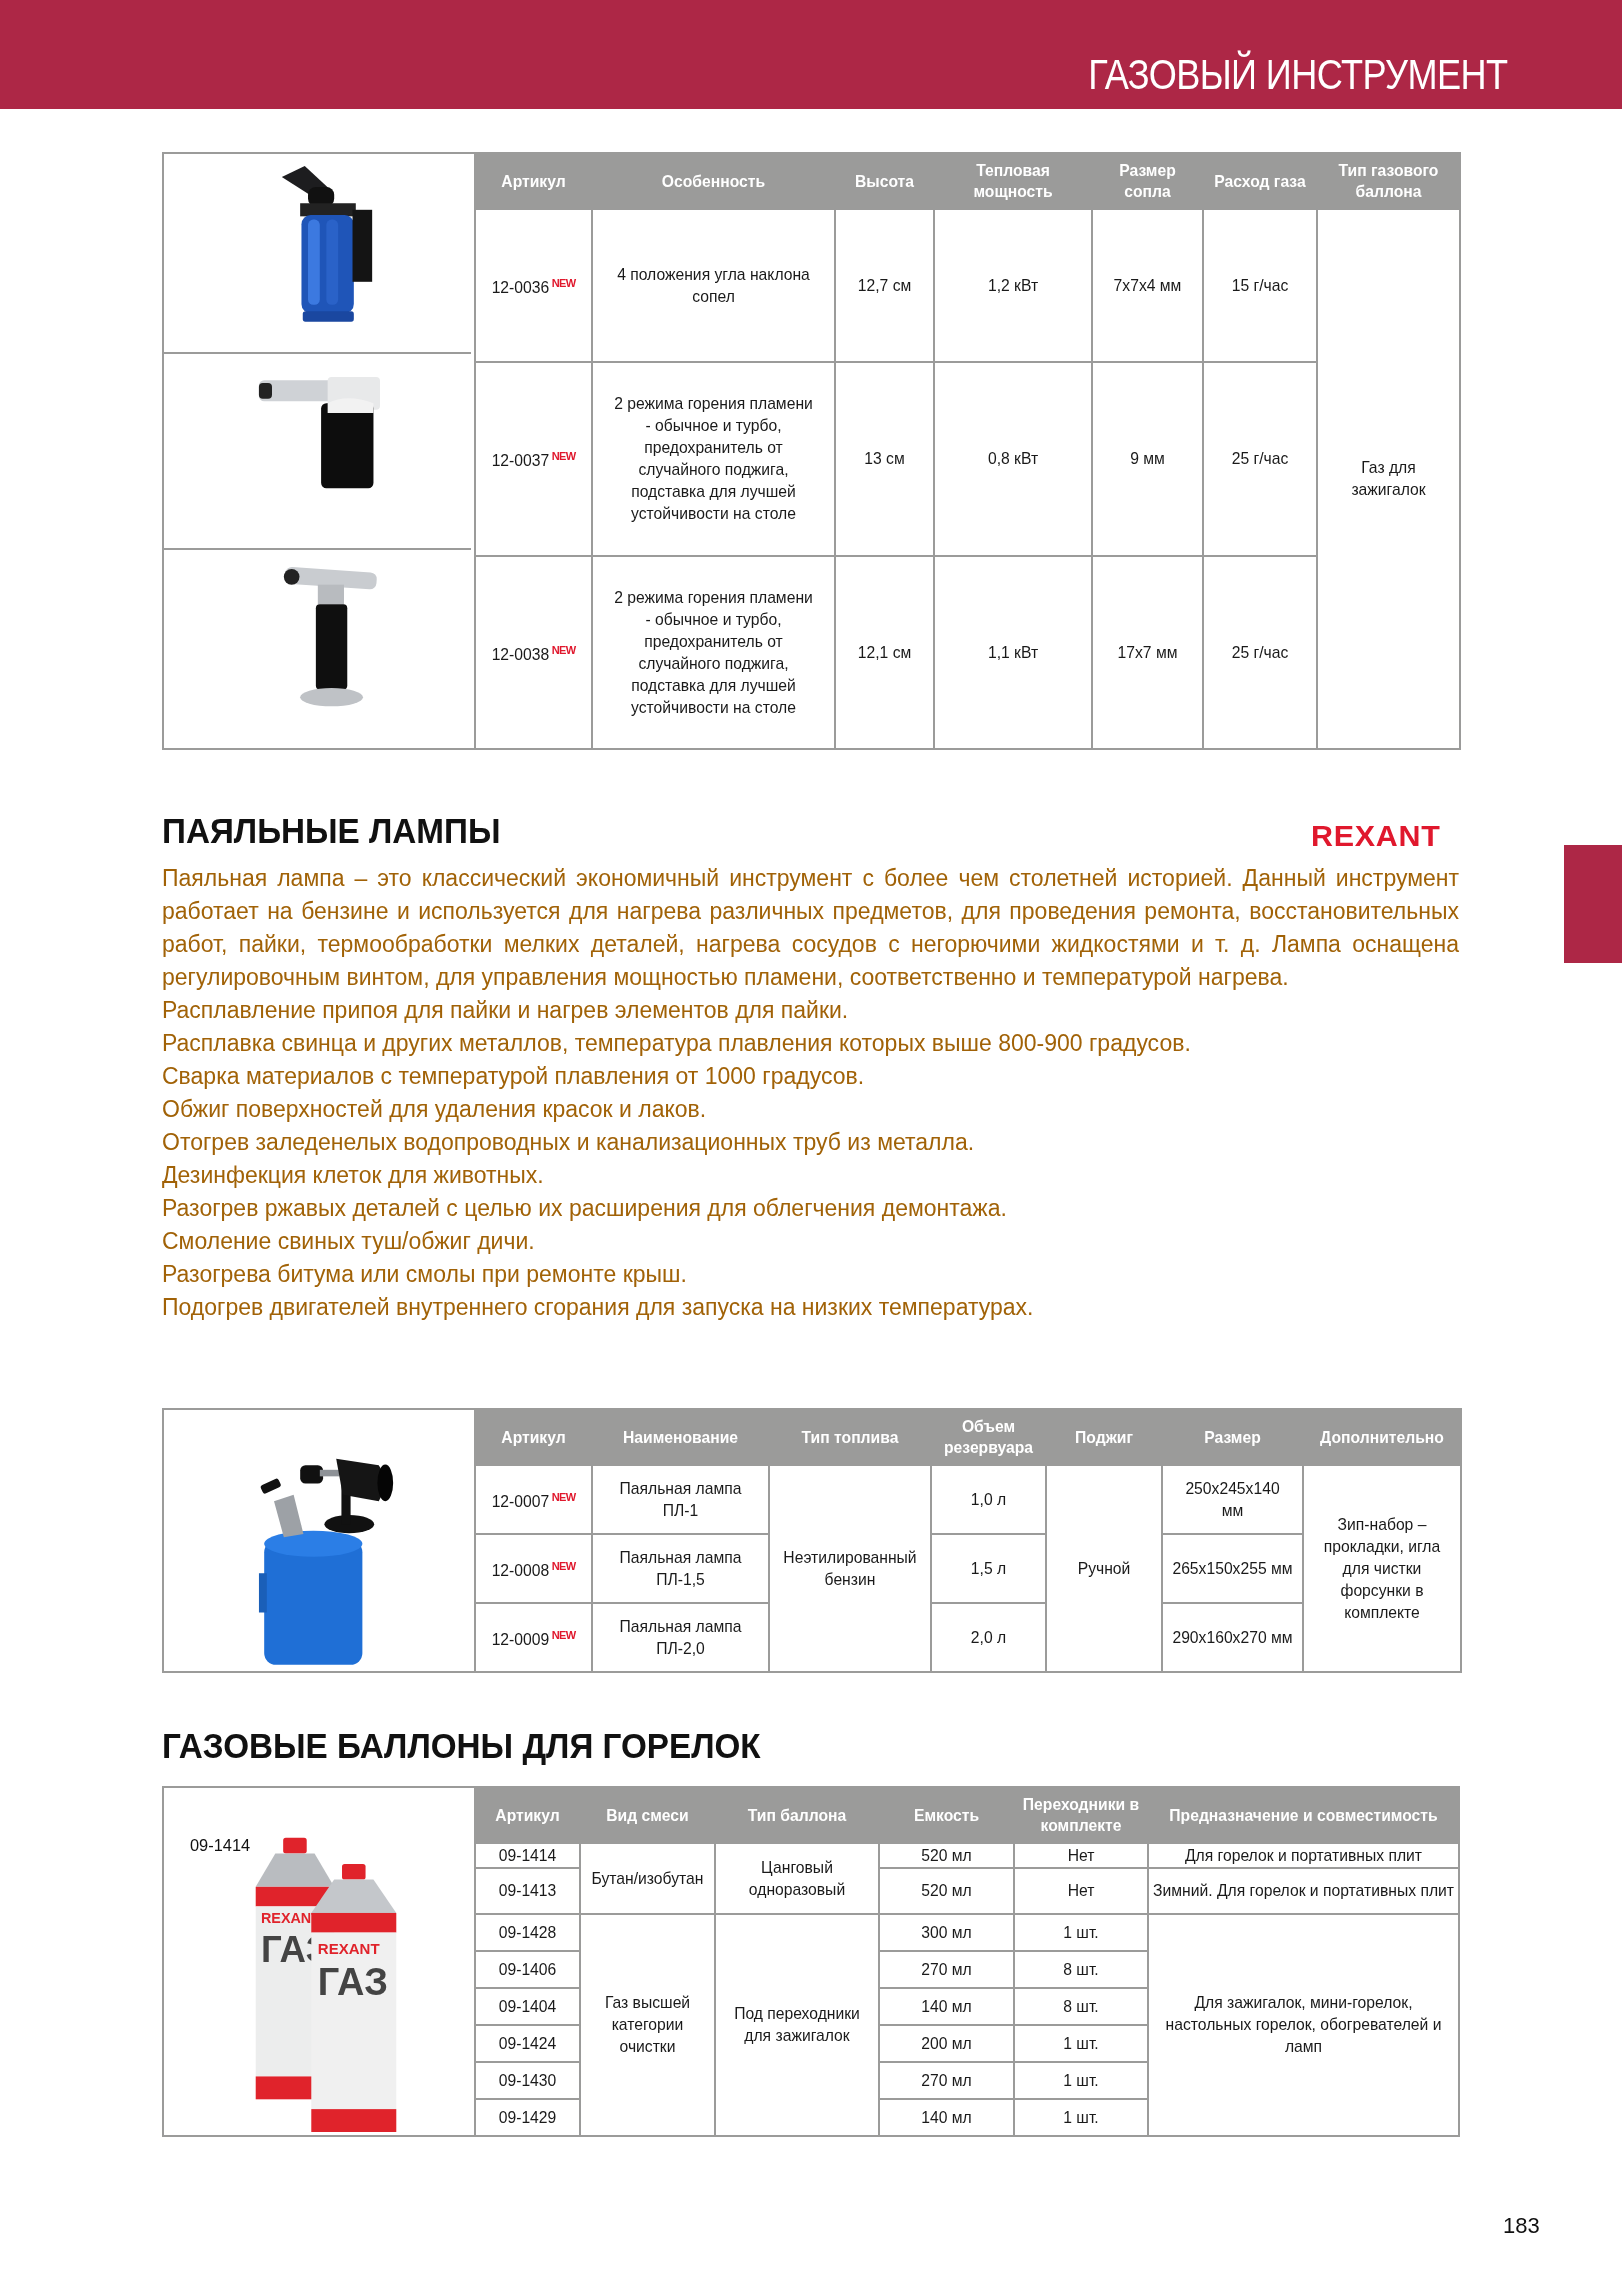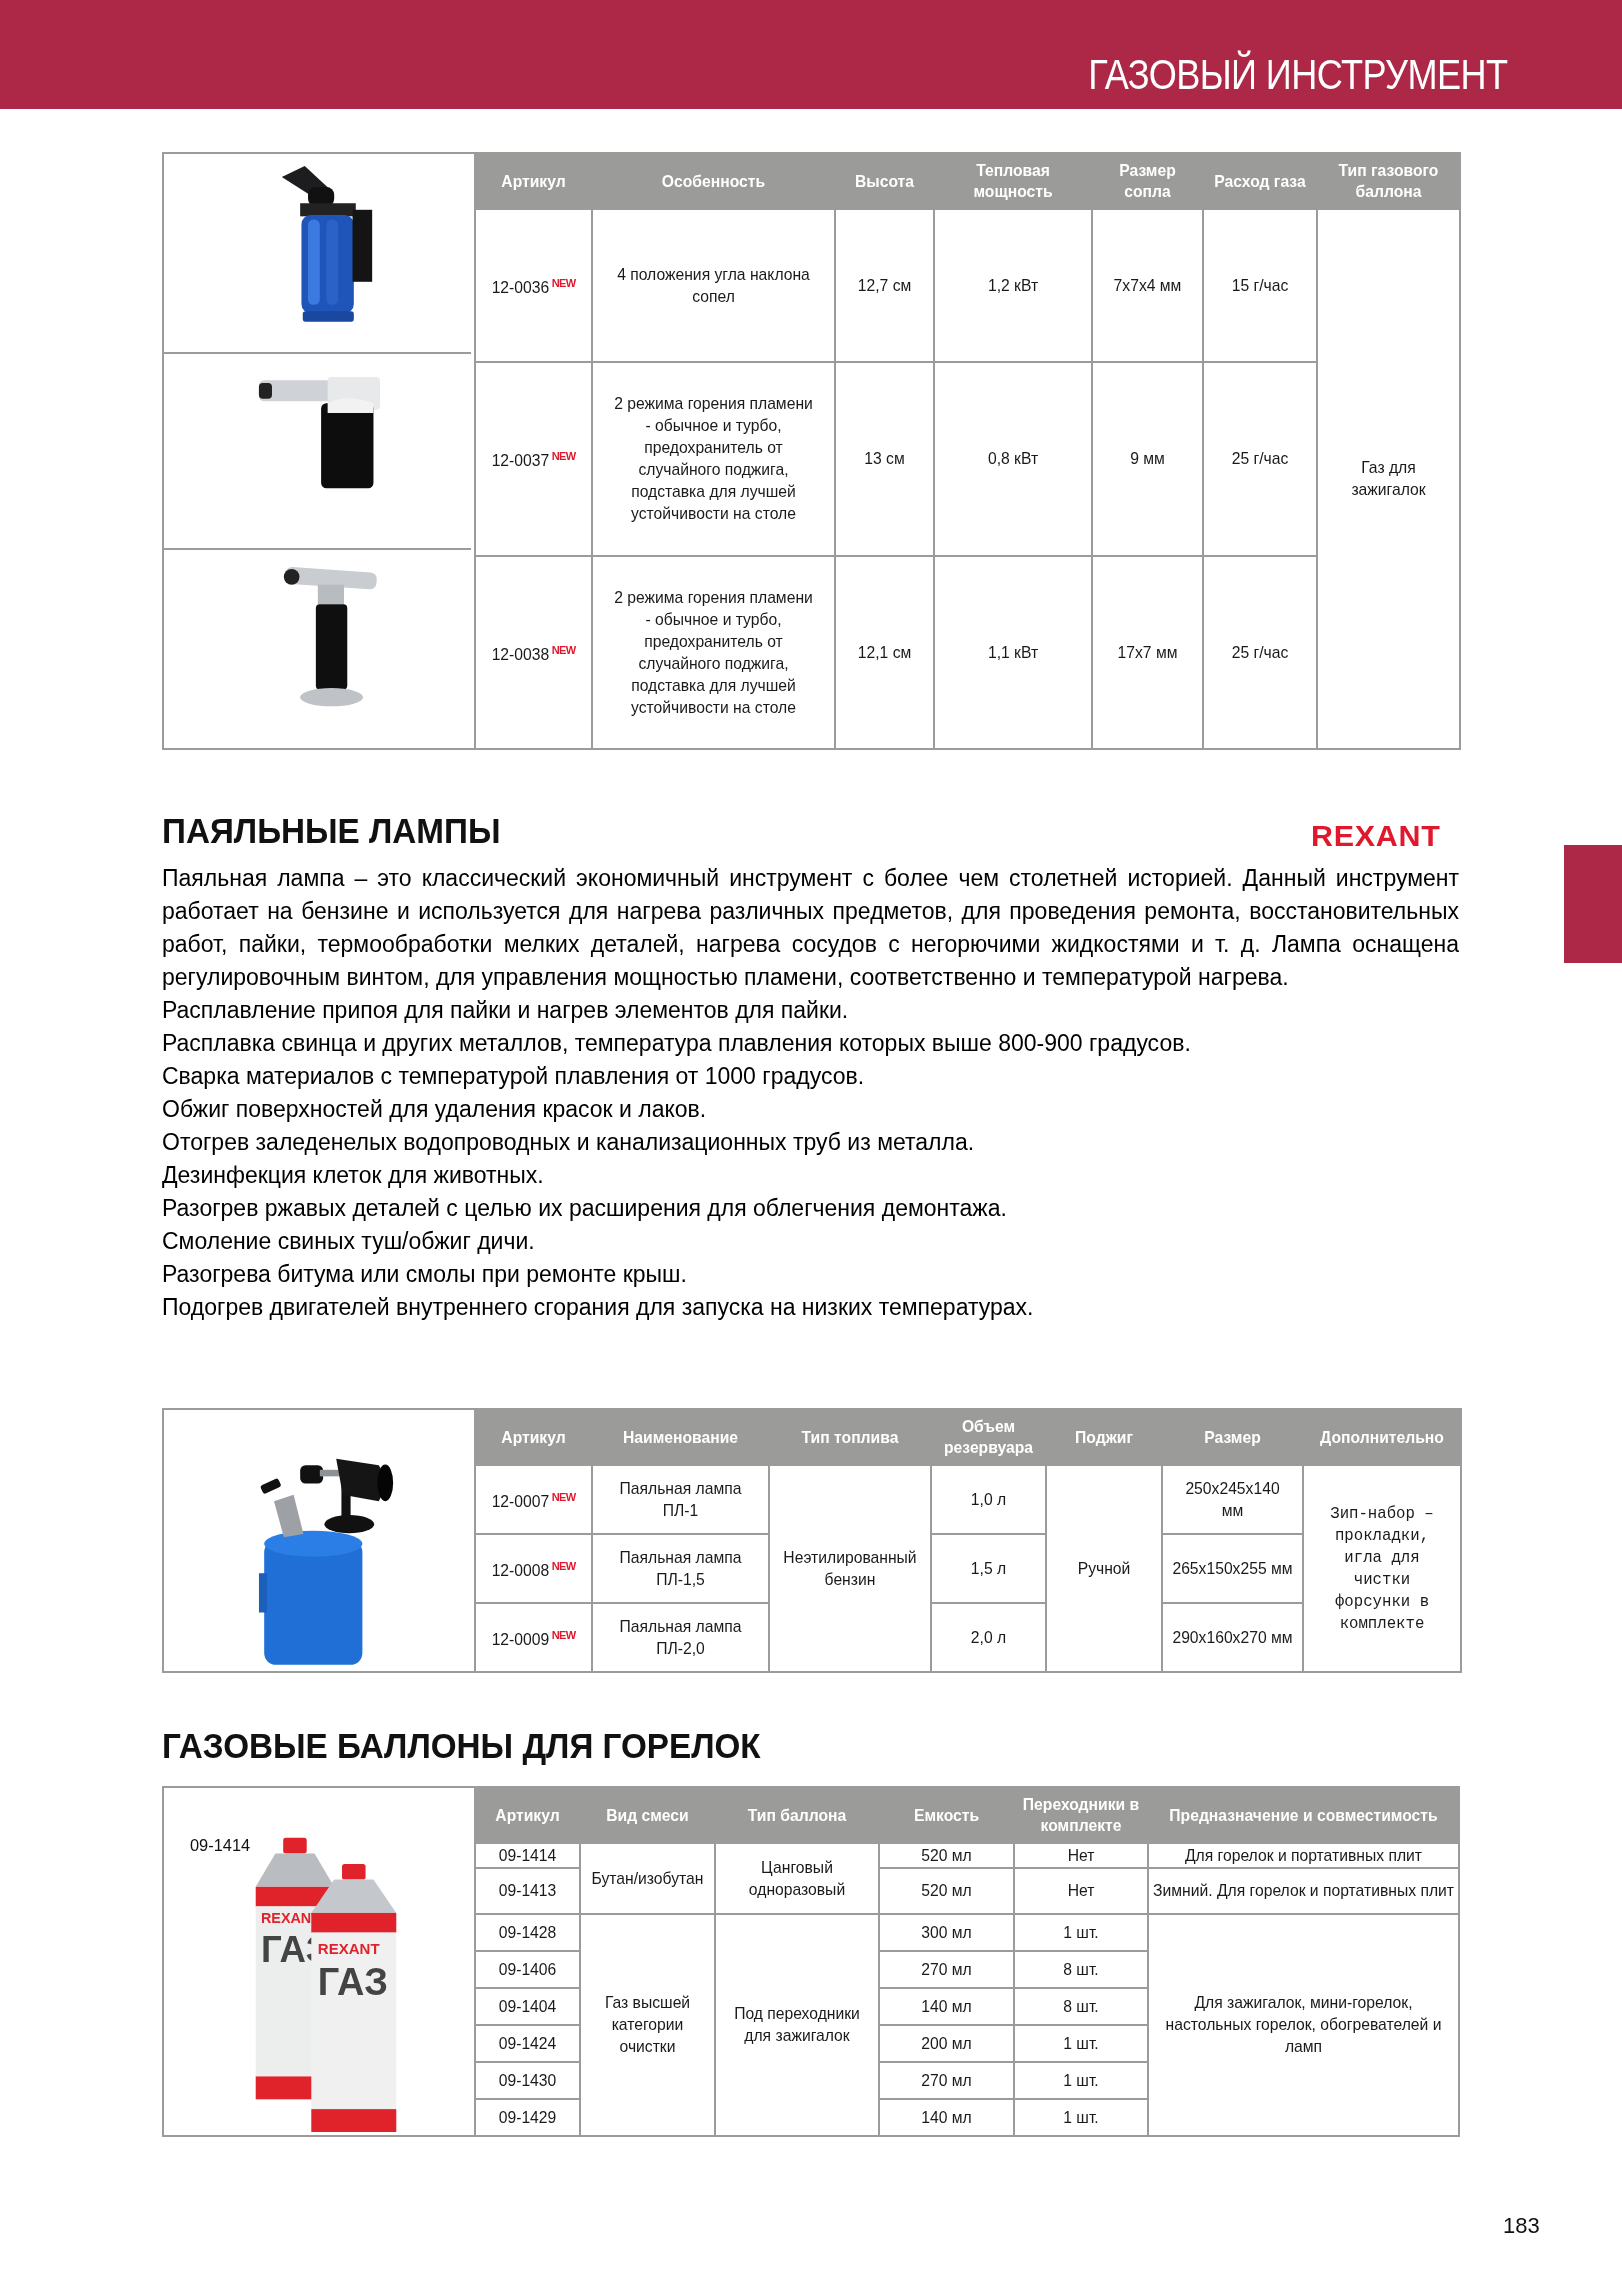--- a/index.html
+++ b/index.html
@@ -13,21 +13,21 @@
   table th { background:#9b9b9a; color:#fff; font-weight:bold; font-size:15.7px; line-height:21px; border-color:#9b9b9a; }
   .img-cell { background:#fff; padding:0; position:relative; }
   .new { color:#e0182d; font-weight:bold; font-size:11px; vertical-align:super; margin-left:2.6px; letter-spacing:-0.7px; }
 
   #t1 { left:162px; top:152px; width:1297px; }
   #t2 { left:162px; top:1408px; width:1297px; }
   #t3 { left:162px; top:1786px; width:1297px; }
 
   .h2 { position:absolute; left:162px; font-size:35px; font-weight:bold; color:#111; letter-spacing:0px; transform:scaleX(0.95); transform-origin:left center; white-space:nowrap; }
   .rexant { position:absolute; left:1311px; top:820px; font-size:29px; font-weight:900; color:#e0182d; font-family:"Liberation Sans", sans-serif; letter-spacing:0.7px; transform:scaleX(1.05); transform-origin:left center; }
-  .body-text { position:absolute; left:162px; top:862px; width:1297px; font-size:23px; line-height:33px; color:#000000; }
+  .body-text { position:absolute; left:162px; top:862px; width:1297px; font-size:23px; line-height:33px; color:#a16207; }
   .body-text p { margin:0; }
   .body-text .justify { text-align:justify; text-align-last:left; }
   .page-num { position:absolute; left:1459px; top:2213px; font-size:22px; color:#111;margin-left:44px; }
   .can-label { position:absolute; left:26px; top:46px; font-size:16.4px; color:#111; }
 </style>
 </head>
 <body>
 
 <div class="band">
   <div class="band-title">ГАЗОВЫЙ ИНСТРУМЕНТ</div>
@@ -171,21 +171,21 @@
     <th>Размер</th>
     <th>Дополнительно</th>
   </tr>
   <tr style="height:69px">
     <td><span>12-0007</span><span class="new">NEW</span></td>
     <td style="padding:0 19.6px;">Паяльная лампа ПЛ-1</td>
     <td rowspan="3">Неэтилированный бензин</td>
     <td>1,0 л</td>
     <td rowspan="3">Ручной</td>
     <td style="padding:0 14px;">250х245х140 мм</td>
-    <td rowspan="3" style="padding:0 11.8px;font-family:Liberation Mono, monospace;">Зип-набор – прокладки, игла для чистки форсунки в комплекте</td>
+    <td rowspan="3" style="padding:0 11.8px;">Зип-набор – прокладки, игла для чистки форсунки в комплекте</td>
   </tr>
   <tr style="height:69px">
     <td><span>12-0008</span><span class="new">NEW</span></td>
     <td style="padding:0 19.6px;">Паяльная лампа ПЛ-1,5</td>
     <td>1,5 л</td>
     <td style="padding:0 1.3px;">265х150х255 мм</td>
   </tr>
   <tr style="height:69px">
     <td><span>12-0009</span><span class="new">NEW</span></td>
     <td style="padding:0 19.6px;">Паяльная лампа ПЛ-2,0</td>

